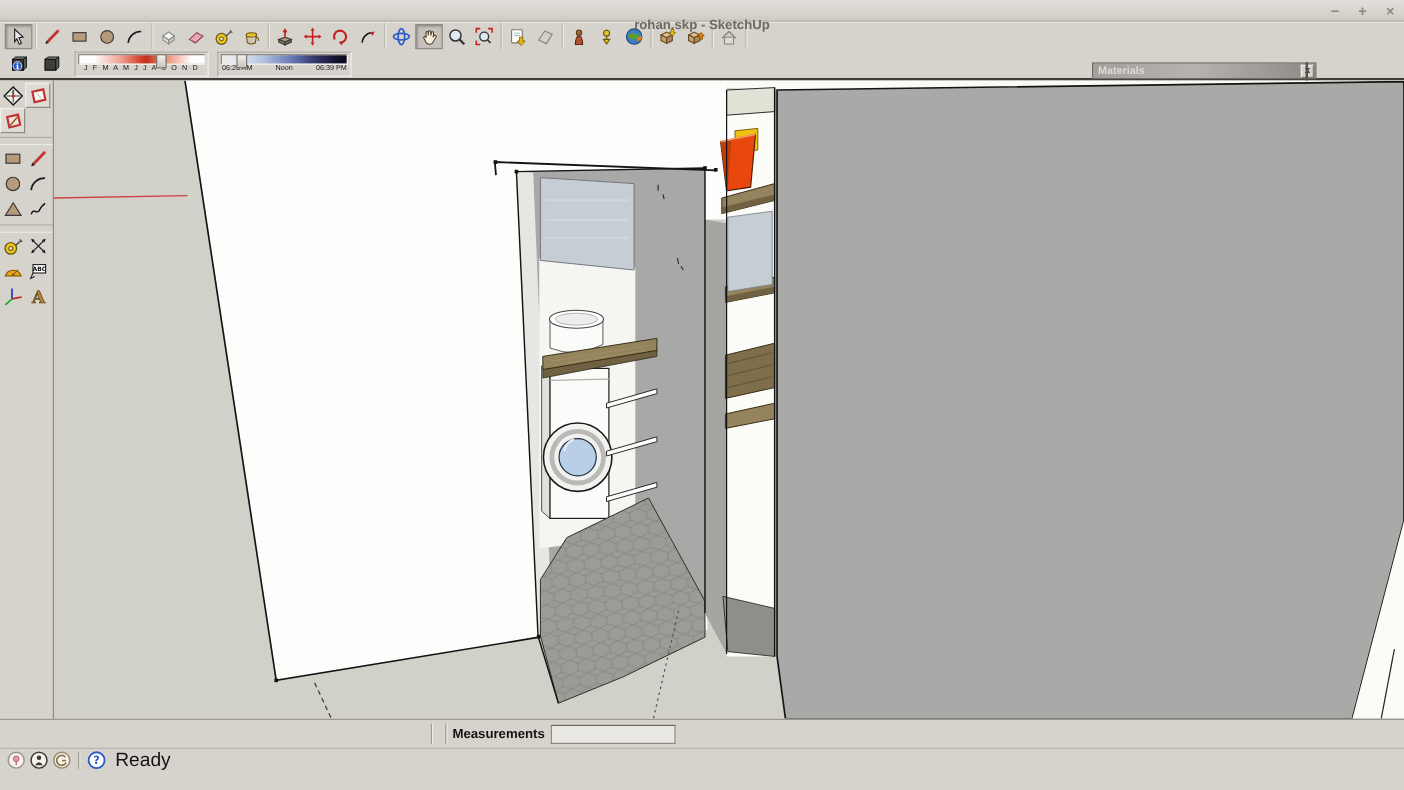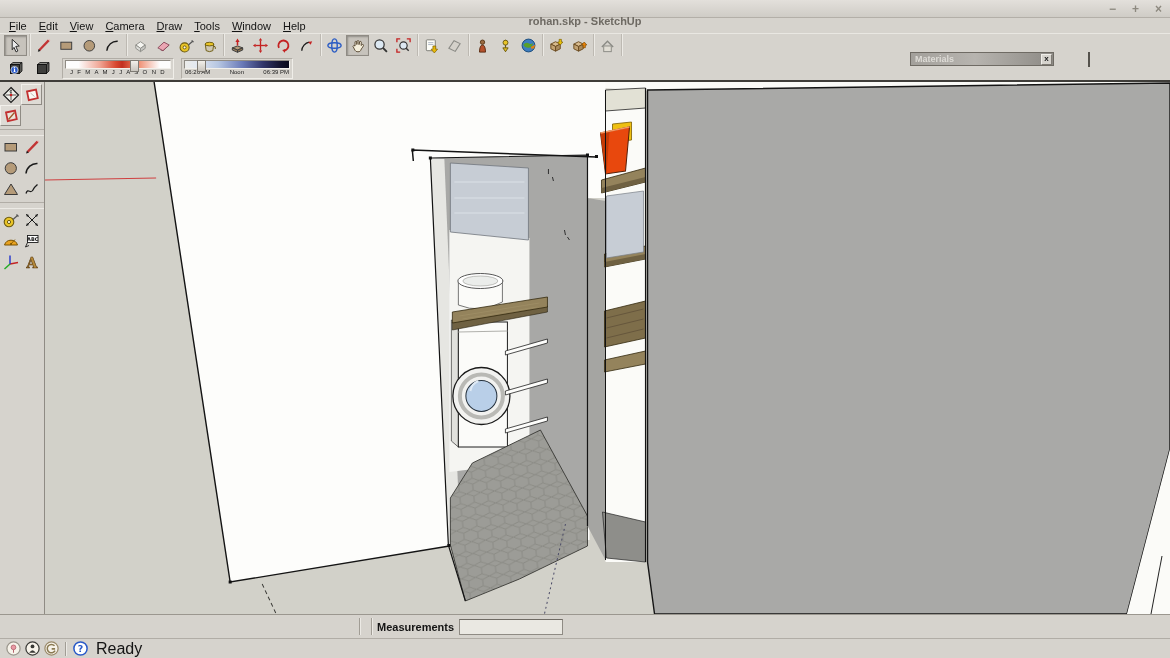--- a/index.html
+++ b/index.html
@@ -36,21 +36,21 @@
   .slider-track { height:9px; border:1px solid #8f8b84; border-right-color:#f2f0eb; border-bottom-color:#f2f0eb; }
   .date-track { background:linear-gradient(90deg,#fdfdfd 0%,#fdfdfd 12%,#f0a898 32%,#d84830 48%,#c23020 54%,#ec7a58 66%,#fdfdfd 90%,#fdfdfd 100%); }
   .time-track { background:linear-gradient(90deg,#ececea 0%,#e2e8f1 12%,#b6c6e2 32%,#6a7ab8 55%,#32366a 75%,#12122c 92%,#08081a 100%); }
   .slider-labels { height:8px; font-size:6px; color:#1a1a1a; overflow:hidden; white-space:nowrap; }
   .months { letter-spacing:1.35px; text-align:center; }
   .time-labels { display:flex; justify-content:space-between; padding:0 1px; }
   .slider-handle { position:absolute; top:1px; width:9px; height:12px;
                    background:linear-gradient(#f2f0eb,#c9c5be); border:1px solid #7f7b74; }
 
   
-  .materials-panel { position:absolute; left:910px; top:52px; width:144px; height:14px;
+  .materials-panel { position:absolute; left:910px; top:52px; width:187px; height:14px;
                      background:linear-gradient(90deg,#a3a09b,#b7b4af 45%,#8d8a85); border:1px solid #6f6b64;
                      display:flex; align-items:center; z-index:5; }
   .materials-title { flex:1; font-size:9px; color:#dedcd7; padding-left:4px; font-weight:bold; }
   .materials-close { width:11px; height:11px; margin-right:1px; background:#d6d3cd;
                      border:1px solid; border-color:#f0eee9 #7f7b74 #7f7b74 #f0eee9;
                      font-size:8px; line-height:8px; text-align:center; font-weight:bold; color:#1a1a1a; cursor:pointer; padding:0; }
   .materials-edge { position:absolute; left:1088px; top:52px; width:2px; height:15px; background:#55524c; z-index:5; }
 
   
   .main { display:flex; height:534px; border-top:2px solid #3f3d39; }
@@ -86,30 +86,20 @@
 
   <div class="titlebar">
     <div class="title">rohan.skp - SketchUp</div>
     <div class="win-controls">
       <span class="wc">−</span>
       <span class="wc">+</span>
       <span class="wc">×</span>
     </div>
   </div>
 
-  <div class="menubar" id="menubar">
-      <div class="menu-item">File</div>
-      <div class="menu-item">Edit</div>
-      <div class="menu-item">View</div>
-      <div class="menu-item">Camera</div>
-      <div class="menu-item">Draw</div>
-      <div class="menu-item">Tools</div>
-      <div class="menu-item">Window</div>
-      <div class="menu-item">Help</div>
-    </div>
 
   <div class="toolbar" id="toolbar-main">
       <span class="tb-group">
         <button class="tb-btn pressed">
           <svg viewBox="0 0 18 18" width="17" height="17">
             <path d="M5.5,2.5 L13,9.5 L9.3,10 L11.5,14.8 L9.6,15.8 L7.4,11 L5.5,13.5 Z" fill="#ececec" stroke="#222" stroke-width="1"></path>
           </svg>
         </button>
       </span>
       <span class="tb-group">

